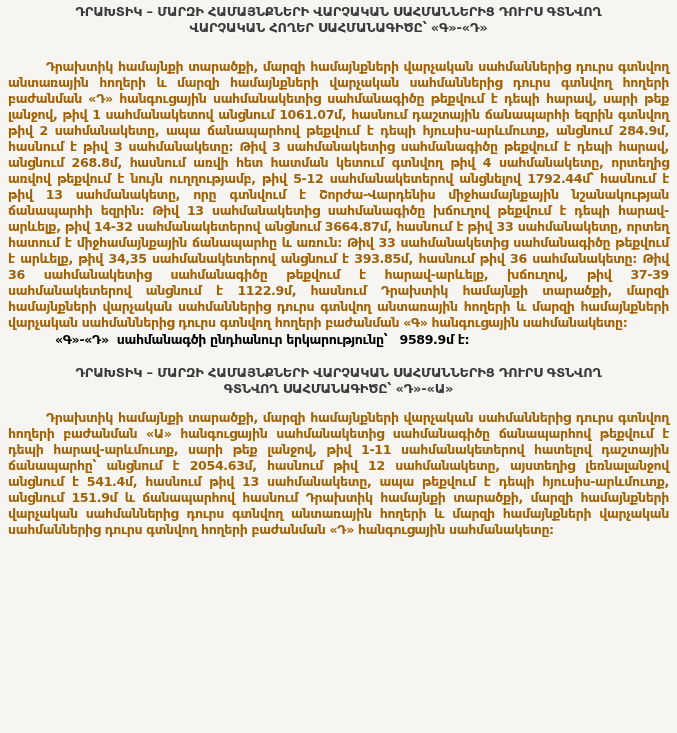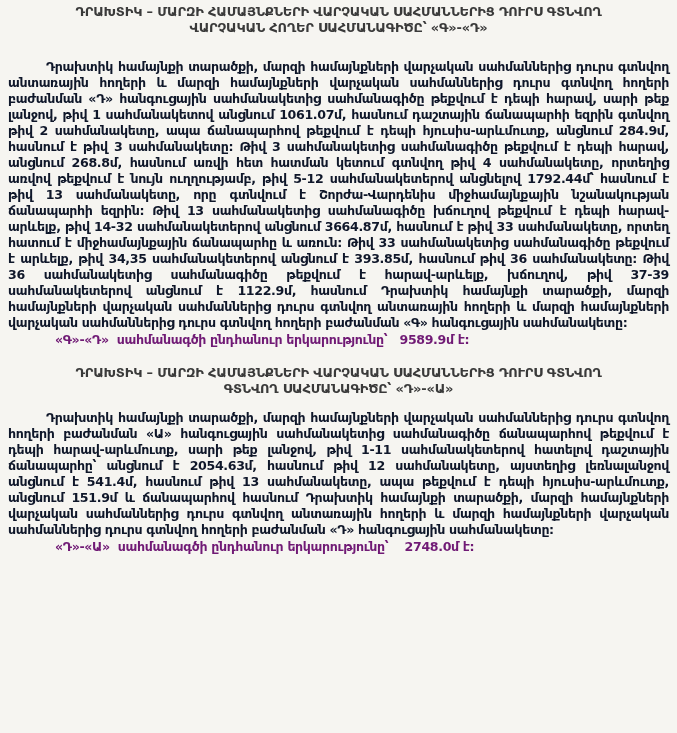--- a/index.html
+++ b/index.html
@@ -31,31 +31,31 @@
   }
   .heading .hline { display: block; }
   .section-2 .heading { margin-top: 17px; }
   .body-text {
     margin: 23px 0 0 0;
     font-size: 12.6px;
     line-height: 16px;
     text-align: justify;
     text-indent: 38px;
     letter-spacing: -0.35px;
-    color: #0f172a;
+    color: #a16207;
   }
   .section-2 .body-text { margin-top: 13px; }
   .summary-line {
     margin: 0;
     padding-left: 47px;
     font-size: 12.6px;
     line-height: 17px;
     letter-spacing: -0.35px;
     white-space: pre-wrap;
-    color: #701a75;
+    color: #000000;
   }
 </style>
 </head>
 <body>
 
 <div class="page">
 
   <div class="section section-1">
     <h1 class="heading">
       <span class="hline">ԴՐԱԽՏԻԿ – ՄԱՐԶԻ ՀԱՄԱՅՆՔՆԵՐԻ ՎԱՐՉԱԿԱՆ ՍԱՀՄԱՆՆԵՐԻՑ  ԴՈՒՐՍ ԳՏՆՎՈՂ</span>
@@ -64,16 +64,15 @@
     <p class="body-text">Դրախտիկ համայնքի տարածքի, մարզի համայնքների վարչական սահմաններից դուրս գտնվող անտառային հողերի և մարզի համայնքների վարչական սահմաններից դուրս գտնվող հողերի բաժանման «Դ» հանգուցային սահմանակետից սահմանագիծը թեքվում է դեպի հարավ, սարի թեք լանջով, թիվ 1 սահմանակետով անցնում 1061.07մ, հասնում դաշտային ճանապարհի եզրին գտնվող թիվ 2 սահմանակետը, ապա ճանապարհով թեքվում է դեպի հյուսիս-արևմուտք, անցնում 284.9մ, հասնում է թիվ 3 սահմանակետը: Թիվ 3 սահմանակետից սահմանագիծը թեքվում է դեպի հարավ, անցնում 268.8մ, հասնում առվի հետ հատման կետում գտնվող թիվ 4 սահմանակետը, որտեղից առվով թեքվում է նույն ուղղությամբ, թիվ 5-12 սահմանակետերով անցնելով 1792.44մ՝ հասնում է թիվ 13 սահմանակետը, որը գտնվում է Շորժա-Վարդենիս միջհամայնքային նշանակության ճանապարհի եզրին: Թիվ 13 սահմանակետից սահմանագիծը խճուղով թեքվում է դեպի հարավ-արևելք, թիվ 14-32 սահմանակետերով անցնում 3664.87մ, հասնում է թիվ 33 սահմանակետը, որտեղ հատում է միջհամայնքային ճանապարհը և առուն: Թիվ 33 սահմանակետից սահմանագիծը թեքվում է արևելք, թիվ 34,35 սահմանակետերով անցնում է 393.85մ, հասնում թիվ 36 սահմանակետը: Թիվ 36 սահմանակետից սահմանագիծը թեքվում է հարավ-արևելք, խճուղով, թիվ 37-39 սահմանակետերով անցնում է 1122.9մ, հասնում Դրախտիկ համայնքի տարածքի, մարզի համայնքների վարչական սահմաններից դուրս գտնվող անտառային հողերի և մարզի համայնքների վարչական սահմաններից դուրս գտնվող հողերի բաժանման «Գ» հանգուցային սահմանակետը:</p>
     <p class="summary-line">«Գ»-«Դ»  սահմանագծի ընդհանուր երկարությունը՝   9589.9մ է:</p>
   </div>
 
   <div class="section section-2">
     <h1 class="heading">
       <span class="hline">ԴՐԱԽՏԻԿ – ՄԱՐԶԻ ՀԱՄԱՅՆՔՆԵՐԻ ՎԱՐՉԱԿԱՆ ՍԱՀՄԱՆՆԵՐԻՑ  ԴՈՒՐՍ  ԳՏՆՎՈՂ</span>
       <span class="hline">ԳՏՆՎՈՂ   ՍԱՀՄԱՆԱԳԻԾԸ՝   «Դ»-«Ա»</span>
     </h1>
     <p class="body-text">Դրախտիկ համայնքի տարածքի, մարզի համայնքների վարչական սահմաններից դուրս գտնվող հողերի բաժանման «Ա» հանգուցային սահմանակետից սահմանագիծը ճանապարհով թեքվում է դեպի հարավ-արևմուտք, սարի թեք լանջով, թիվ 1-11 սահմանակետերով հատելով դաշտային ճանապարհը՝ անցնում է 2054.63մ, հասնում թիվ 12 սահմանակետը, այստեղից լեռնալանջով անցնում է 541.4մ, հասնում թիվ 13 սահմանակետը, ապա թեքվում է դեպի հյուսիս-արևմուտք, անցնում 151.9մ և ճանապարհով հասնում Դրախտիկ համայնքի տարածքի, մարզի համայնքների վարչական սահմաններից դուրս գտնվող անտառային հողերի և մարզի համայնքների վարչական սահմաններից դուրս գտնվող հողերի բաժանման «Դ» հանգուցային սահմանակետը:</p>
-    <p class="summary-line">«Դ»-«Ա»  սահմանագծի ընդհանուր երկարությունը՝    2748.0մ է:</p>
   </div>
 
 </div>
 
 </body></html>

